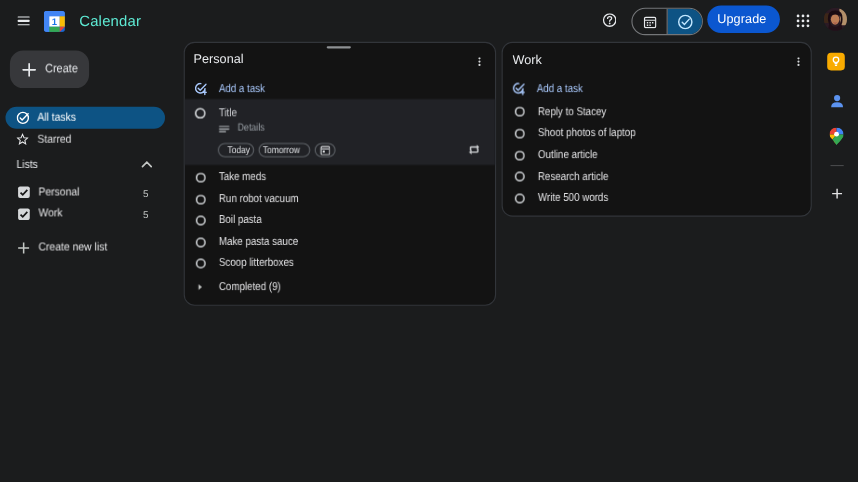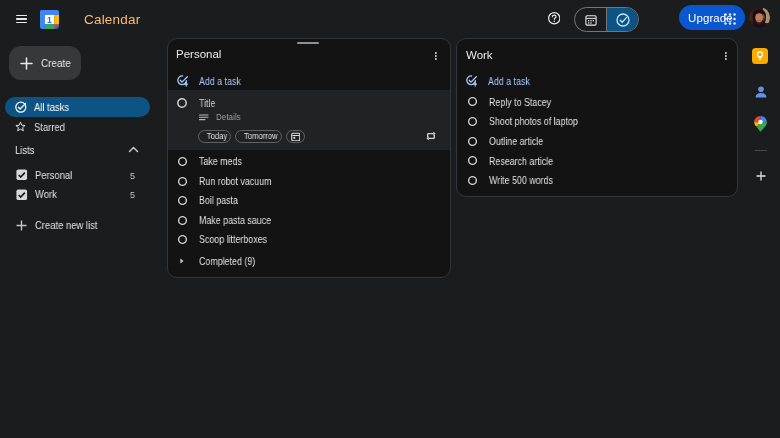--- a/index.html
+++ b/index.html
@@ -30,21 +30,21 @@
     <rect width="19" height="19" fill="#1967d2"></rect>
     <rect x="4.7" y="4.7" width="9.6" height="9.6" fill="#fff"></rect>
     <rect x="14.3" y="4.7" width="4.7" height="9.6" fill="#fbbc04"></rect>
     <rect x="4.7" y="14.3" width="9.6" height="4.7" fill="#34a853"></rect>
     <path d="M14.3 14.3 H19 L14.3 19 Z" fill="#ea4335"></path>
     <rect x="0" y="0" width="19" height="4.7" fill="#4285f4"></rect>
     <rect x="0" y="0" width="4.7" height="19" fill="#4285f4"></rect>
     <text x="9.5" y="12.6" font-size="8.6" font-weight="bold" fill="#1a73e8" text-anchor="middle" font-family="Liberation Sans">1</text>
   </g>
 </svg>
-<div class="txt cv" style="left:84px;top:9px;height:20px;font-size:13.5px;color:#fdba74;letter-spacing:.2px">Calendar</div>
+<div class="txt cv" style="left:72px;top:9px;height:20px;font-size:13.5px;color:#5eead4;letter-spacing:.2px">Calendar</div>
 
 <svg class="abs" style="left:547.6px;top:12.2px" width="12.5" height="12.5" viewBox="0 0 16 16">
   <circle cx="8" cy="8" r="7.2" fill="none" stroke="#e8eaed" stroke-width="1.5"></circle>
   <path d="M5.6 6.1 Q5.6 3.9 8 3.9 Q10.3 3.9 10.3 5.9 Q10.3 7.2 9 7.8 Q8 8.3 8 9.4" fill="none" stroke="#e8eaed" stroke-width="1.5" stroke-linecap="round"></path>
   <circle cx="8" cy="11.9" r="1" fill="#e8eaed"></circle>
 </svg>
 
 <div class="abs" style="left:574px;top:6.5px;width:65px;height:25.5px;border:1px solid #747679;border-radius:13px;overflow:hidden">
   <div class="abs" style="left:31.5px;top:0;width:33.5px;height:25.5px;background:#0d5384"></div>
   <div class="abs" style="left:31px;top:0;width:1px;height:25.5px;background:#747679"></div>
@@ -58,21 +58,21 @@
     <rect x="3" y="8.3" width="1.3" height="1.3" fill="#e8eaed"></rect>
     <rect x="5.35" y="8.3" width="1.3" height="1.3" fill="#e8eaed"></rect>
   </svg>
 
   <svg class="abs" style="left:41px;top:5.5px" width="14" height="14" viewBox="0 0 14 14">
     <circle cx="7" cy="7" r="6" fill="none" stroke="#c2e7ff" stroke-width="1.3"></circle>
     <path d="M4.2 7.2 L6.2 9.2 L10.6 4.4" fill="none" stroke="#c2e7ff" stroke-width="1.3" stroke-linecap="round"></path>
   </svg>
 </div>
 
-<div class="abs cv" style="left:679px;top:5px;width:66px;height:25px;border-radius:12.5px;background:#0b57d0;justify-content:center">
+<div class="abs cv" style="left:643px;top:5px;width:66px;height:25px;border-radius:12.5px;background:#0b57d0;justify-content:center">
   <span style="color:#fff;font-size:11.5px;font-weight:500;letter-spacing:.1px;position:relative;left:-2px">Upgrade</span>
 </div>
 
 <svg class="abs" style="left:723px;top:12px" width="14" height="14" viewBox="0 0 14 14">
   <g fill="#e8eaed">
     <circle cx="2.5" cy="2.5" r="1.25"></circle>
         <circle cx="7" cy="2.5" r="1.25"></circle>
         <circle cx="11.5" cy="2.5" r="1.25"></circle>
     <circle cx="2.5" cy="7" r="1.25"></circle>
         <circle cx="7" cy="7" r="1.25"></circle>
@@ -164,21 +164,21 @@
 </svg>
 <div class="txt cv s84" style="left:198.5px;top:93px;height:20px;font-size:10.5px;color:#ced0d4">Title</div>
 <svg class="abs" style="left:199.2px;top:113.5px" width="10" height="7" viewBox="0 0 10 7">
   <path d="M0.5 1 H9 M0.5 3.3 H9 M0.5 5.6 H6" stroke="#b4b8bc" stroke-width="1.1" stroke-linecap="round"></path>
 </svg>
 <div class="txt cv s84" style="left:216px;top:105.5px;height:20px;font-size:9.5px;color:#9aa0a6">Details</div>
 
 <div class="abs cv" style="left:197.5px;top:129.5px;width:33px;height:13.5px;border:1px solid #5f6368;border-radius:7px;justify-content:flex-end">
   <span style="font-size:9px;color:#dfe1e4;font-weight:500;transform:scaleX(0.85)">Today</span>
 </div>
-<div class="abs cv" style="left:234.5px;top:129.5px;width:47px;height:13.5px;border:1px solid #5f6368;border-radius:7px;justify-content:flex-end">
+<div class="abs cv" style="left:234.5px;top:129.5px;width:47px;height:13.5px;border:1px solid #5f6368;border-radius:7px;justify-content:flex-start">
   <span style="font-size:9px;color:#dfe1e4;font-weight:500;transform:scaleX(0.85)">Tomorrow</span>
 </div>
 <div class="abs cv" style="left:286px;top:129.5px;width:18.5px;height:13.5px;border:1px solid #5f6368;border-radius:7px;justify-content:center">
   <svg width="9.5" height="9.5" viewBox="0 0 13 13">
     <rect x="1" y="1.8" width="11" height="10.2" rx="1.6" fill="none" stroke="#dfe1e4" stroke-width="1.5"></rect>
     <line x1="1.8" y1="4.8" x2="11.2" y2="4.8" stroke="#dfe1e4" stroke-width="1.4"></line>
     <rect x="3.2" y="6.6" width="2.6" height="2.6" fill="#dfe1e4"></rect>
   </svg>
 </div>
 

